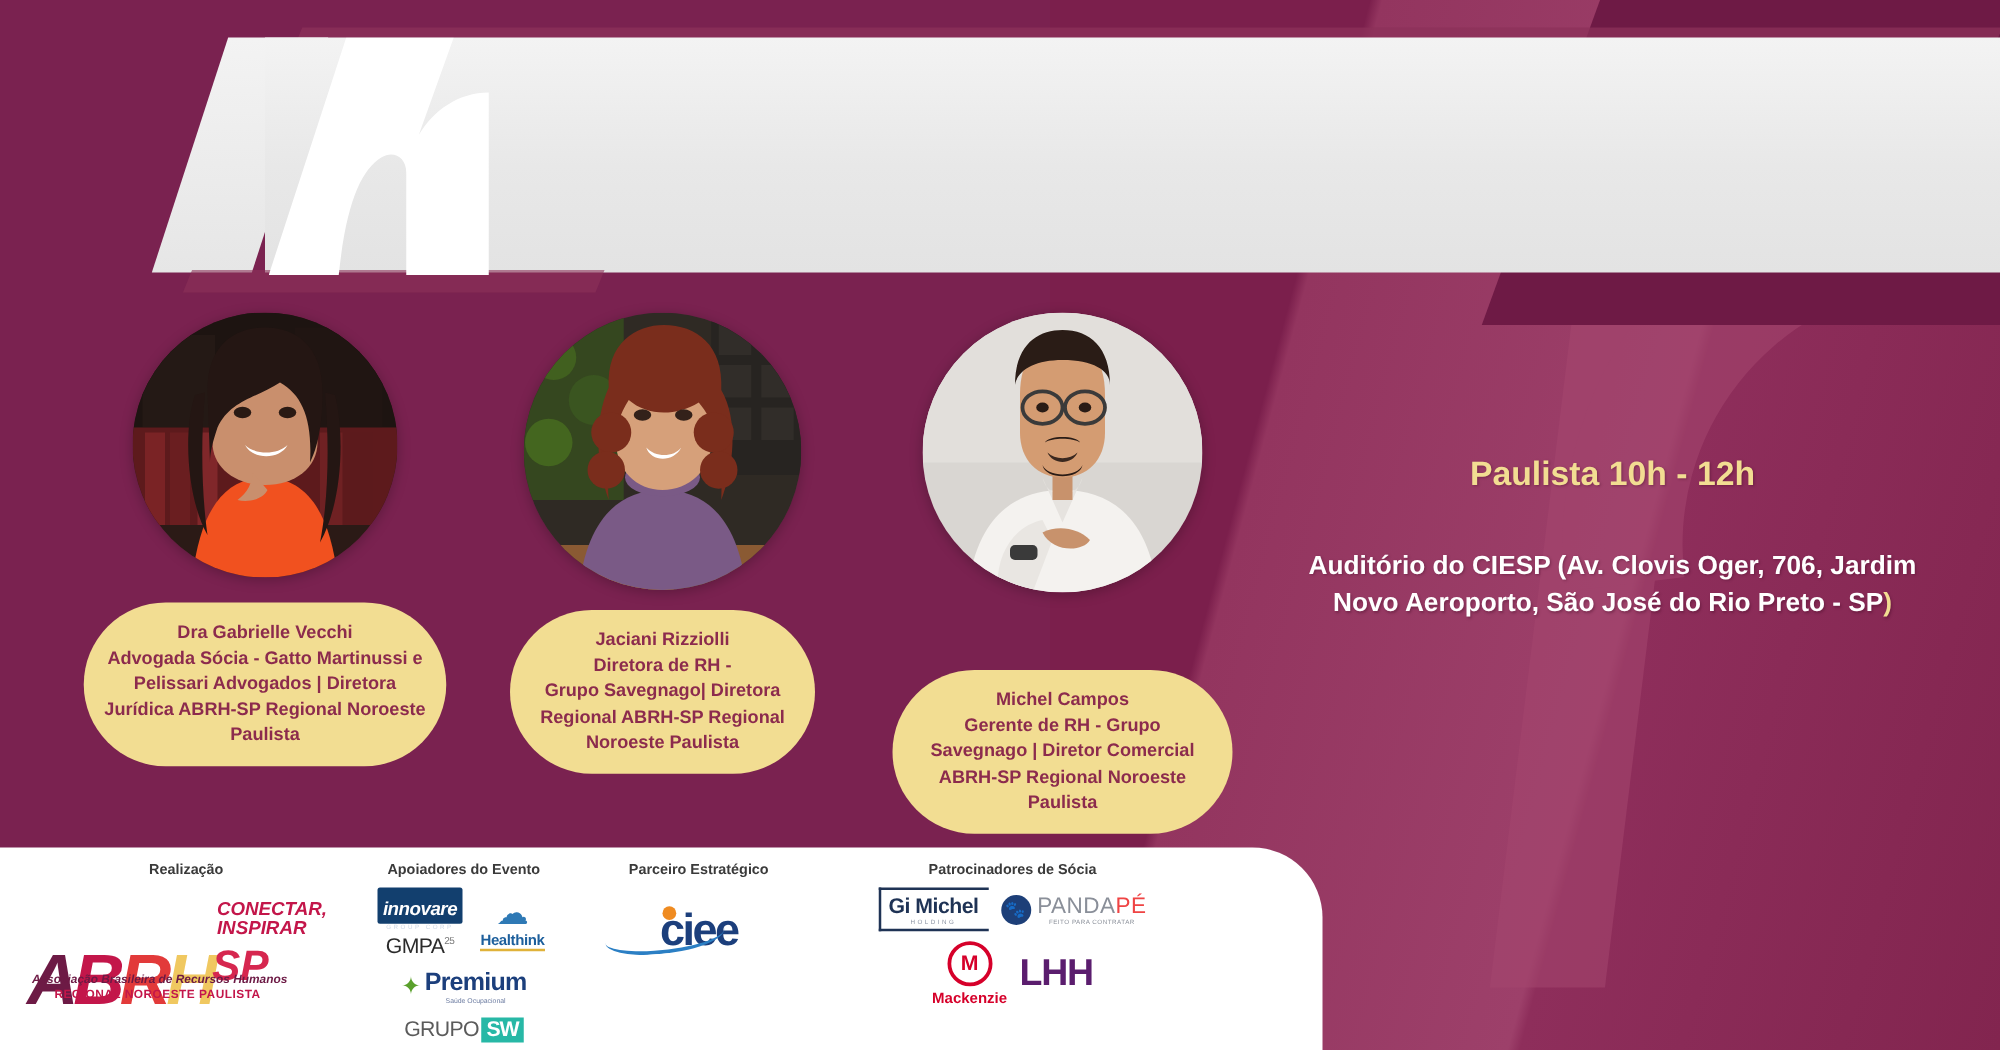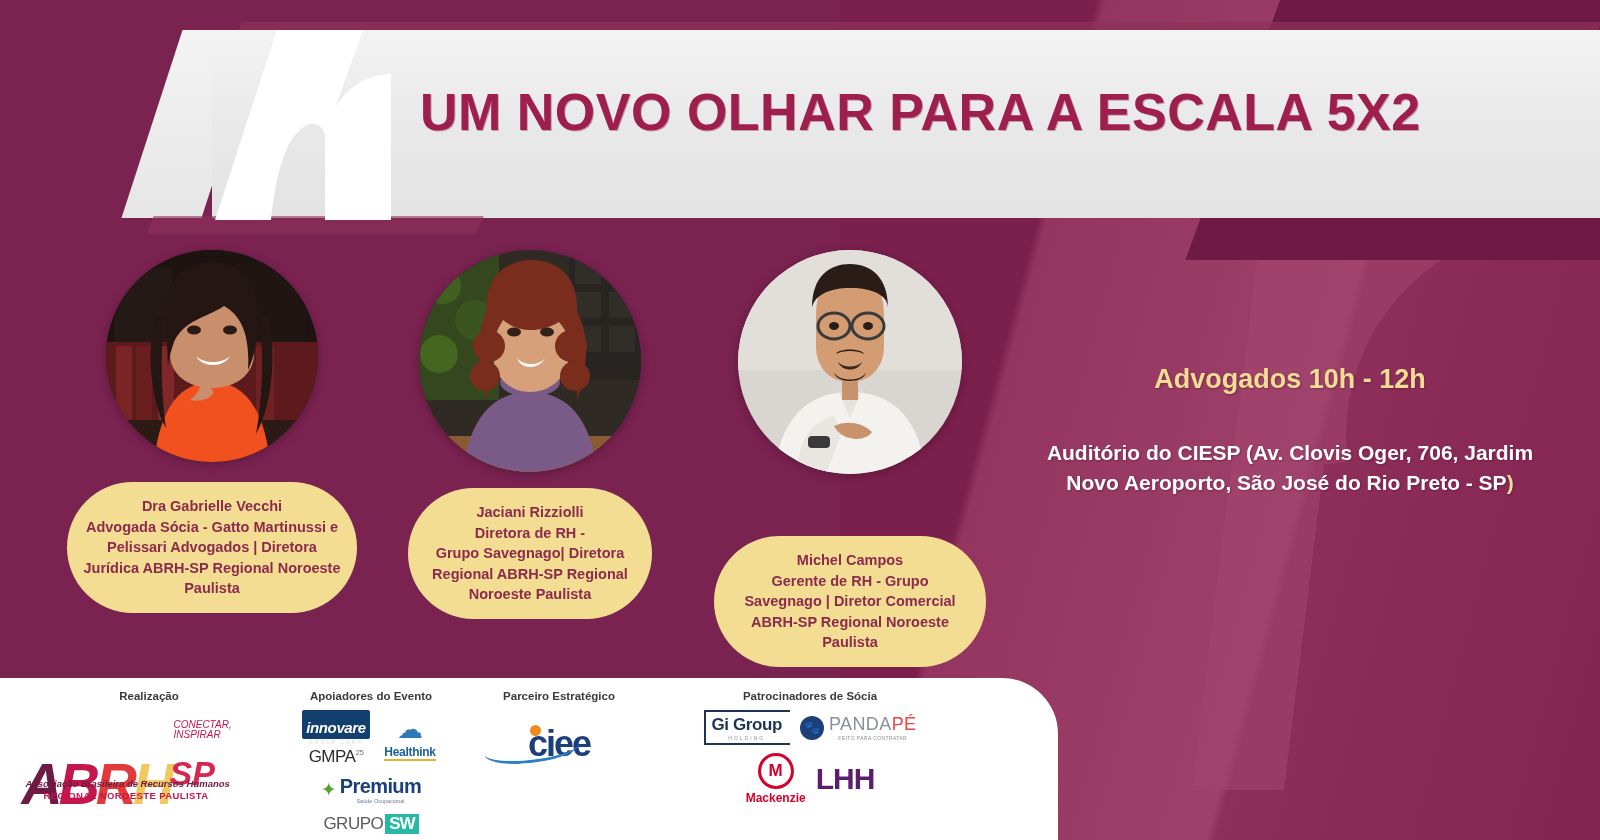--- a/index.html
+++ b/index.html
@@ -122,21 +122,21 @@
 
   
   .abrh{position:relative;width:255px;height:90px;margin:10px auto 0;}
   .abrh .letters{
     position:absolute;left:0;top:10px;font-size:57px;font-weight:bold;
     font-style:italic;letter-spacing:-4px;line-height:1;margin-top:34px;
   }
   .abrh .l-a{color:#6d1a45;} .abrh .l-b{color:#c3164a;}
   .abrh .l-r{color:#e23a3a;} .abrh .l-h{color:#f0c860;}
   .abrh .conectar{
-    position:absolute;left:152px;top:8px;font-size:10px;font-weight:normal;
+    position:absolute;left:152px;top:8px;font-size:15px;font-weight:bold;
     font-style:italic;color:#c3164a;line-height:1.02;text-align:left;
   }
   .abrh .sp{
     position:absolute;left:148px;top:44px;font-size:34px;font-weight:bold;
     font-style:italic;color:#d6274f;line-height:1;
   }
   .abrh .sub1{
     position:absolute;left:4px;top:66px;font-size:9.5px;font-style:italic;
     font-weight:bold;color:#6d1a45;white-space:nowrap;
   }
@@ -205,21 +205,20 @@
   <div class="banner"></div>
   <div class="banner-shadow-bot"></div>
 
   <div class="h-logo">
     <svg width="180" height="190" viewBox="0 0 180 190">
       <path d="M62 0 L148 0 L120 78 C132 58 152 44 176 44 L176 190 L110 190 L110 108
                C110 96 100 90 90 96 C74 106 62 132 56 190 L0 190 Z" fill="#ffffff"></path>
     </svg>
   </div>
 
-  <div class="title">UM NOVO OLHAR PARA A ESCALA 5X2</div>
 
   <div class="speakers">
 
     <div class="speaker sp1">
       <div class="photo">
         <svg width="212" height="212" viewBox="0 0 212 212">
           <rect width="212" height="212" fill="#2b1a16"></rect>
           <rect x="0" y="0" width="212" height="92" fill="#1d1411"></rect>
           <rect x="8" y="18" width="58" height="74" fill="#241915"></rect>
           <rect x="130" y="12" width="70" height="80" fill="#201512"></rect>
@@ -326,21 +325,21 @@
         <div>Gerente de RH - Grupo</div>
         <div>Savegnago | Diretor Comercial</div>
         <div>ABRH-SP Regional Noroeste</div>
         <div>Paulista</div>
       </div>
     </div>
   </div>
 
   <div class="info">
     <div class="when">
-      <div>Advogados 10h - 12h</div>
+      <div>Paulista 10h - 12h</div>
     </div>
     <div class="where">
       <div>Auditório do CIESP (Av. Clovis Oger, 706, Jardim</div>
       <div>
         <span>Novo Aeroporto, São José do Rio Preto - SP</span><span class="paren">)</span>
       </div>
     </div>
   </div>
 
   <div class="footer">
@@ -395,21 +394,21 @@
         <div class="swoosh"></div>
         <div class="dot"></div>
         <div class="txt">ciee</div>
       </div>
     </div>
 
     <div class="foot-col c-patro">
       <div class="foot-head">Patrocinadores de Sócia</div>
       <div class="logo-row">
         <div class="gigroup">
-          <div class="nm">Gi Group</div>
+          <div class="nm">Gi Michel</div>
           <div class="tg">HOLDING</div>
         </div>
         <div class="pandape">
           <div class="paw">🐾</div>
           <div>
             <div class="nm"><span>PANDA</span><b>PÉ</b></div>
             <div class="tg">FEITO PARA CONTRATAR</div>
           </div>
         </div>
       </div>

